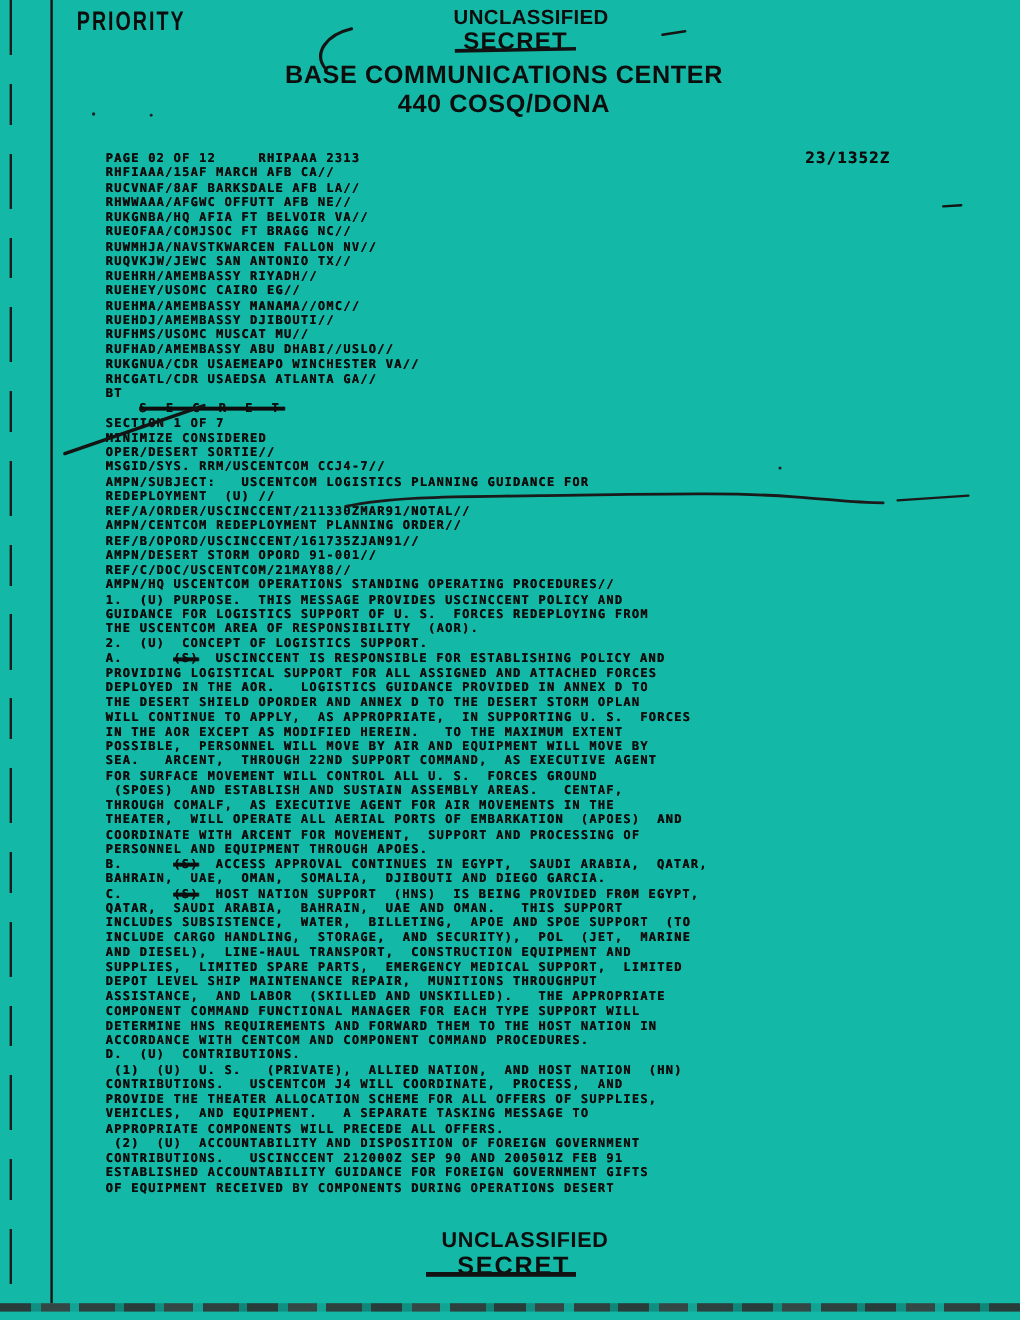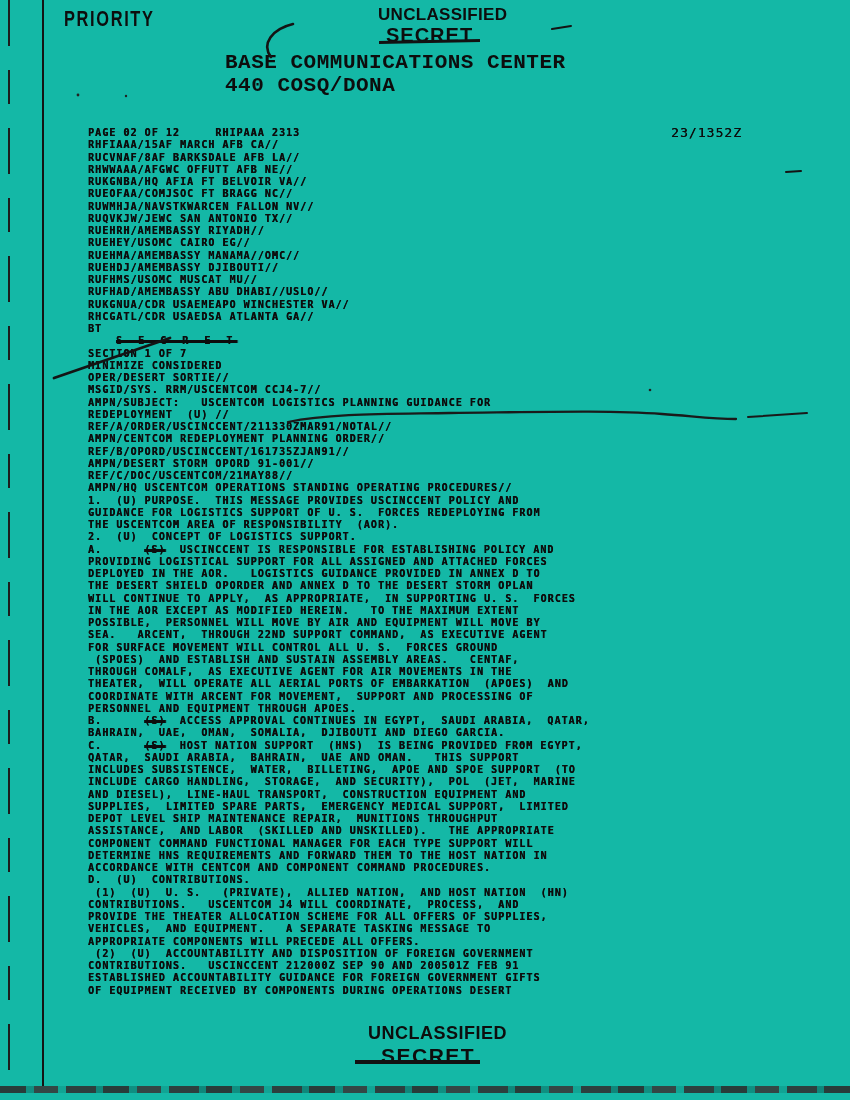--- a/index.html
+++ b/index.html
@@ -13,31 +13,31 @@
   
   .priority{position:absolute;left:64px;top:6px;font-family:"Liberation Sans",sans-serif;
         font-weight:bold;font-size:20px;letter-spacing:2px;transform:scaleX(.82) scaleY(1.12);
         transform-origin:left top;white-space:pre;}
   .top-unclass{position:absolute;left:378px;top:5px;font-family:"Liberation Sans",sans-serif;
         font-weight:bold;font-size:17px;letter-spacing:.3px;}
   .top-secret{position:absolute;left:386px;top:24px;font-family:"Liberation Sans",sans-serif;
         font-weight:bold;font-size:20px;letter-spacing:1px;}
   .strike-bar{position:absolute;background:#121212;}
   .bar-top{left:379px;top:40px;width:101px;height:3px;transform:rotate(-1deg);}
-  .title-wrap{position:absolute;left:225px;top:51px;width:390px;text-align:left;
-        font-family:Liberation Mono, monospace;font-weight:bold;}
+  .title-wrap{position:absolute;left:225px;top:51px;width:390px;text-align:center;
+        font-family:Liberation Sans, sans-serif;font-weight:bold;}
   .title1{font-size:21px;letter-spacing:.5px;white-space:pre;}
   .title2{font-size:21px;letter-spacing:.5px;white-space:pre;}
   
   .body-block{position:absolute;left:88px;top:127px;font-weight:bold;font-size:10px;
         letter-spacing:1.05px;white-space:pre;text-shadow:.3px 0 0 currentColor;}
   .bl{height:12.26px;line-height:12.26px;}
   .spaced{letter-spacing:5px;}
   .struck{text-decoration:line-through;text-decoration-thickness:3px;margin-left:28px;}
-  .timestamp{position:absolute;left:671px;top:127px;font-weight:normal;font-size:13px;
+  .timestamp{position:absolute;left:671px;top:127px;font-weight:bold;font-size:13px;
         letter-spacing:1.05px;white-space:pre;height:12.26px;line-height:12.26px;
         text-shadow:.3px 0 0 currentColor;}
   
   .bot-unclass{position:absolute;left:368px;top:1023px;font-family:"Liberation Sans",sans-serif;
         font-weight:bold;font-size:18px;letter-spacing:.5px;}
   .bot-secret{position:absolute;left:381px;top:1044px;font-family:"Liberation Sans",sans-serif;
         font-weight:bold;font-size:21px;letter-spacing:1.5px;}
   .bar-bottom{left:355px;top:1060px;width:125px;height:4px;}
   
   .smudge{position:absolute;left:0;top:1086px;width:850px;height:7px;opacity:.88;

